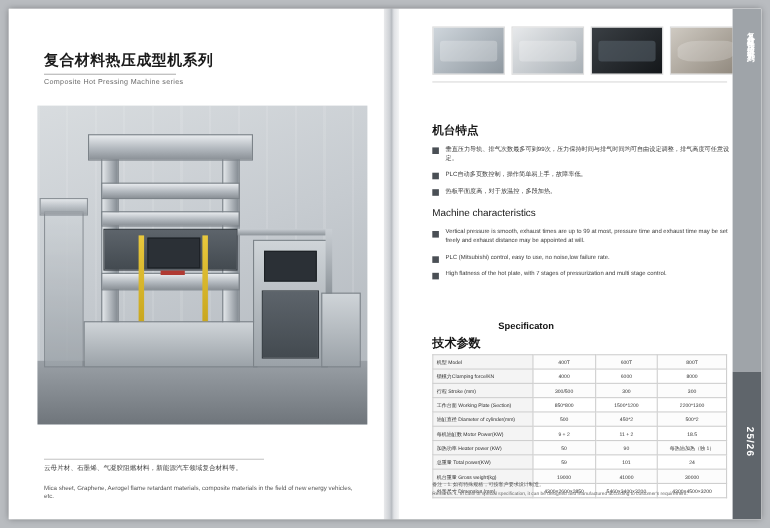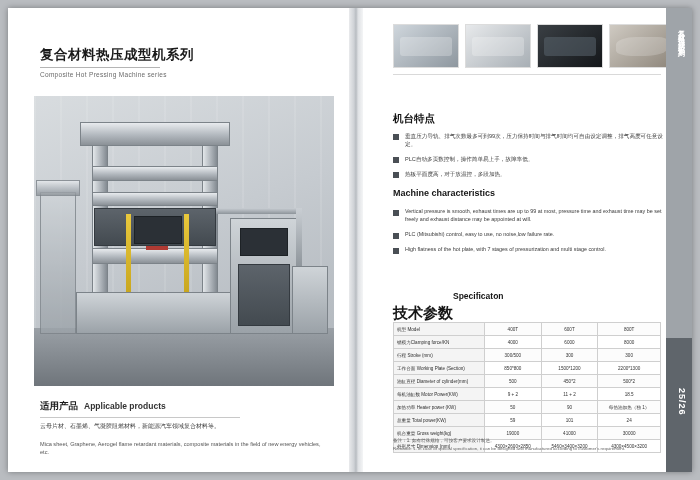--- a/index.html
+++ b/index.html
@@ -72,28 +72,28 @@
   .t2{background:linear-gradient(140deg,#e7e9eb,#a8afb5);}
   .t3{background:linear-gradient(140deg,#3a3f44,#14171a);}
   .t4{background:linear-gradient(140deg,#cfcac2,#8d857a);}
   .thumb .sh{position:absolute;left:10%;top:28%;width:80%;height:46%;border-radius:3px;
     background:rgba(255,255,255,.25);}
   .t3 .sh{background:rgba(90,100,110,.55);}
   .t4 .sh{background:rgba(255,255,255,.2);border-radius:40% 20% 45% 30%;}
   .thumbs-rule{position:absolute;left:30px;top:66px;width:268px;height:1px;background:#d9d9d9;}
 
   .sec-cn{position:absolute;left:30px;font-size:10.5px;font-weight:bold;color:#151515;}
-  .sec-en{position:absolute;left:30px;font-size:9px;font-weight:bold;color:#151515;}
+  .sec-en{position:absolute;left:30px;font-size:9px;font-weight:normal;color:#151515;}
   .bullets{position:absolute;left:30px;width:270px;}
   .bl{display:flex;align-items:flex-start;margin-bottom:7px;}
   .bl .sq{width:6px;height:6px;background:#4a4f55;margin-top:2px;margin-right:6px;flex:0 0 auto;}
   .bl .tx{font-size:5.6px;line-height:1.45;color:#3b3b3b;}
   .bl .tx.en{font-size:5.4px;}
 
-  .spec-cn{position:absolute;left:30px;top:296px;font-size:15px;font-weight:bold;color:#151515;}
+  .spec-cn{position:absolute;left:30px;top:296px;font-size:11px;font-weight:bold;color:#151515;}
   .spec-en{position:absolute;left:90px;top:283px;font-size:8.5px;font-weight:bold;color:#151515;}
 
   table.spec{
     position:absolute;left:30px;top:314px;width:268px;border-collapse:collapse;
     font-size:4.6px;color:#333;
   }
   table.spec td{border:1px solid #cfcfcf;padding:2px 3px;height:8px;}
   table.spec td.lbl{width:84px;background:#f4f4f4;color:#2e2e2e;}
   table.spec td.val{text-align:center;}
   table.spec tr:nth-child(odd) td.val{background:#fcfcfc;}
@@ -155,23 +155,20 @@
       <div class="m-dark" style="left:204px;top:168px;width:50px;height:60px;"></div>
 
       <div class="m-pipe" style="left:182px;top:112px;width:80px;height:6px;"></div>
       <div class="m-pipe" style="left:262px;top:112px;width:6px;height:60px;"></div>
       <div class="m-panel" style="left:258px;top:170px;width:34px;height:66px;"></div>
 
       <div class="m-panel" style="left:6px;top:96px;width:34px;height:140px;opacity:.8;"></div>
       <div class="m-beam" style="left:2px;top:84px;width:42px;height:14px;opacity:.8;"></div>
     </div>
 
-    <div class="ap-head">
-      <span>适用产品</span><span class="en">Applicable products</span>
-    </div>
     <div class="ap-rule"></div>
     <div class="ap-cn">云母片材、石墨烯、气凝胶阻燃材料，新能源汽车领域复合材料等。</div>
     <div class="ap-en">Mica sheet, Graphene, Aerogel flame retardant materials, composite materials in the field of new energy vehicles, etc.</div>
   </div>
 
   <div class="spine"></div>
 
   <div class="right">
 
     <div class="thumbs">

